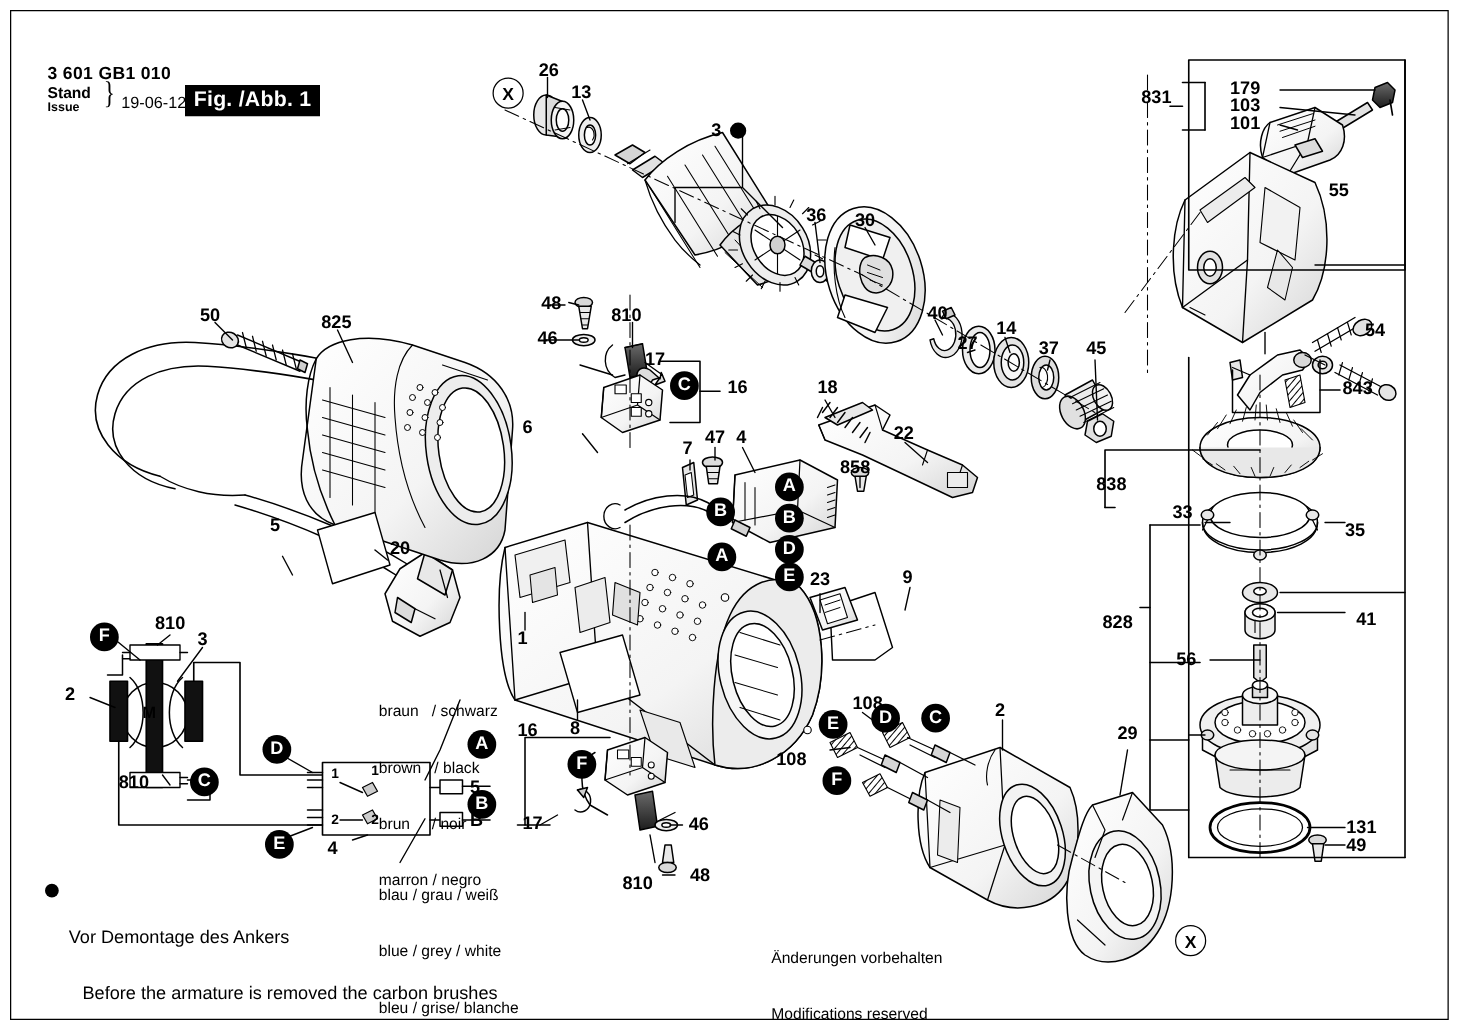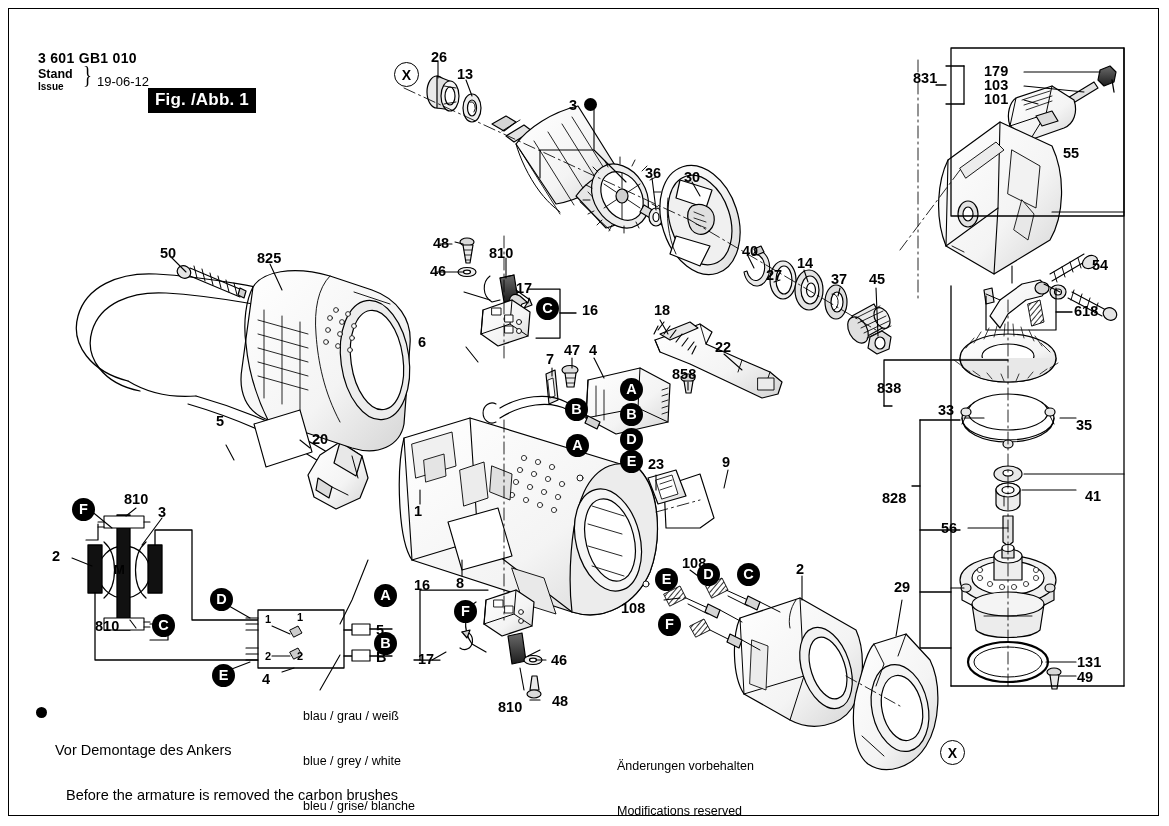--- a/index.html
+++ b/index.html
@@ -20,21 +20,20 @@
   }
   .hdr-stand{position:absolute;left:38px;top:68px;font-size:12.5px;font-weight:bold;line-height:12px;}
   .hdr-issue{position:absolute;left:38px;top:81px;font-size:10px;font-weight:bold;line-height:12px;}
   .hdr-brace{position:absolute;left:83px;top:62px;font-size:25px;font-weight:400;line-height:25px;
              transform:scaleX(.75);transform-origin:left top;font-family:"Liberation Serif",serif;}
   .hdr-date{position:absolute;left:97px;top:74px;font-size:13px;font-weight:normal;white-space:nowrap;}
   .hdr-fig{
     position:absolute;left:148px;top:68px;background:#000;color:#fff;
     font-size:17px;font-weight:bold;padding:2px 7px 3px 7px;white-space:nowrap;
     letter-spacing:.2px;
-    margin-top:20px;
   }
   
   .lbl{
     position:absolute;font-size:14.5px;font-weight:bold;color:#000;
     white-space:nowrap;line-height:1;
   }
   .lbl.sm{font-size:13px;}
   
   .cir{
     position:absolute;width:23px;height:23px;border-radius:50%;
@@ -734,21 +733,21 @@
   <div class="lbl" style="left:621px;top:601px">108</div>
   <div class="lbl" style="left:796px;top:562px">2</div>
   <div class="lbl" style="left:894px;top:580px">29</div>
 
   <div class="lbl" style="left:913px;top:71px">831</div>
   <div class="lbl" style="left:984px;top:64px">179</div>
   <div class="lbl" style="left:984px;top:78px">103</div>
   <div class="lbl" style="left:984px;top:92px">101</div>
   <div class="lbl" style="left:1063px;top:146px">55</div>
   <div class="lbl" style="left:1092px;top:258px">54</div>
-  <div class="lbl" style="left:1074px;top:304px">618</div>
+  <div class="lbl" style="left:1074px;top:304px">843</div>
   <div class="lbl" style="left:877px;top:381px">838</div>
   <div class="lbl" style="left:938px;top:403px">33</div>
   <div class="lbl" style="left:1076px;top:418px">35</div>
   <div class="lbl" style="left:882px;top:491px">828</div>
   <div class="lbl" style="left:1085px;top:489px">41</div>
   <div class="lbl" style="left:941px;top:521px">56</div>
   <div class="lbl" style="left:1077px;top:655px">131</div>
   <div class="lbl" style="left:1077px;top:670px">49</div>
 
   <div class="lbl" style="left:124px;top:492px">810</div>
@@ -782,20 +781,26 @@
   <div class="cir" style="left:374px;top:584px">A</div>
   <div class="cir" style="left:374px;top:632px">B</div>
 
   <div class="cir" style="left:454px;top:600px">F</div>
   <div class="cir" style="left:655px;top:568px">E</div>
   <div class="cir" style="left:658px;top:613px">F</div>
 
   <div class="cir" style="left:697px;top:563px">D</div>
   <div class="cir" style="left:737px;top:563px">C</div>
 
+  <div class="wirecols" style="left:303px;top:532px">
+    <div>braun   / schwarz</div>
+    <div>brown   / black</div>
+    <div>brun     / noir</div>
+    <div>marron / negro</div>
+  </div>
 
   <div class="wirecols" style="left:303px;top:679px">
     <div>blau / grau / weiß</div>
     <div>blue / grey / white</div>
     <div>bleu / grise/ blanche</div>
     
   </div>
 
   <div class="bullet-dot" style="left:36px;top:707px"></div>
   <div class="note" style="left:55px;top:700px">

